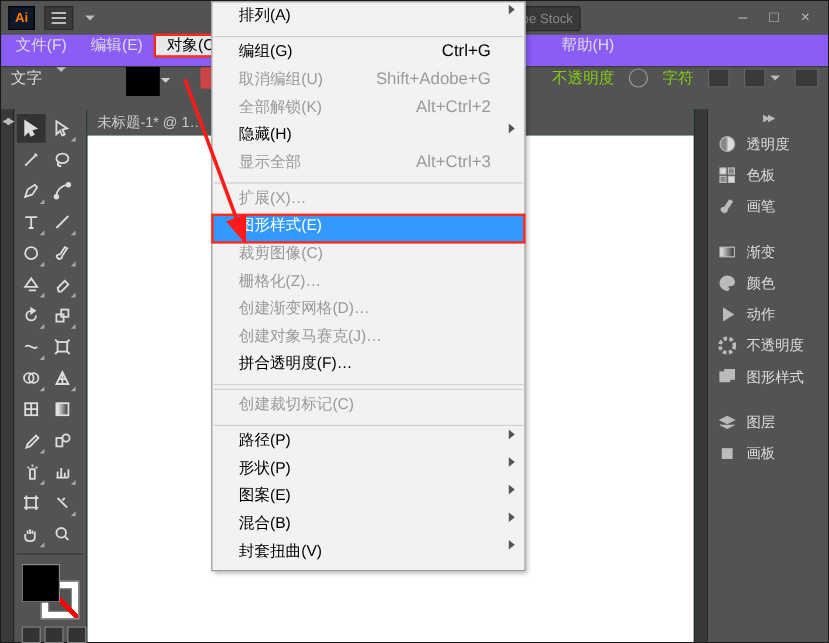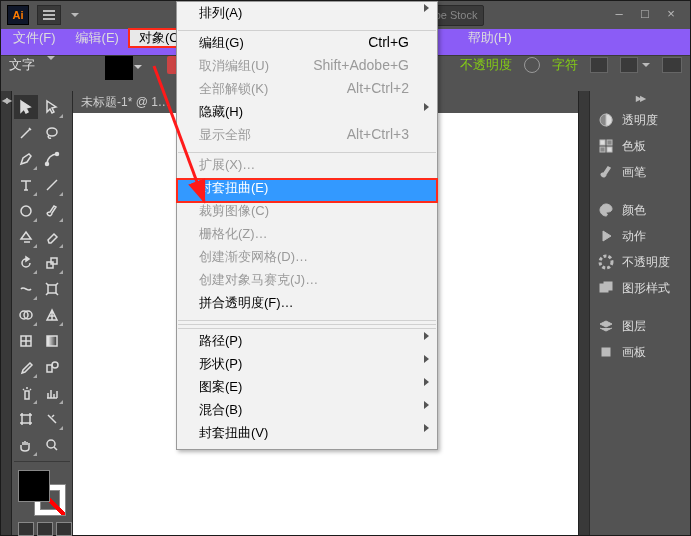--- a/index.html
+++ b/index.html
@@ -364,20 +364,34 @@
           <span class="rp-icon">
             <svg viewBox="0 0 16 16" fill="none" stroke="#bbb" stroke-width="1.5">
               <path d="M4 12c2 2 4 0 4-2l4-6-2-1-4 6c-2 0-4 1-2 3z"></path>
             </svg>
           </span>
           <span>画笔</span>
         </div>
       <div class="rp-gap"></div>
       <div class="rp-item">
           <span class="rp-icon">
+            <svg viewBox="0 0 16 16">
+              <rect x="2" y="4" width="12" height="8" fill="url(#g2)"></rect>
+              <defs>
+                <linearGradient id="g2">
+                  <stop offset="0" stop-color="#eee"></stop>
+                  <stop offset="1" stop-color="#333"></stop>
+                </linearGradient>
+              </defs>
+            </svg>
+          </span>
+          <span>渐变</span>
+        </div>
+      <div class="rp-item">
+          <span class="rp-icon">
             <svg viewBox="0 0 16 16" fill="#bbb">
               <path d="M8 2c3 0 6 2 6 5 0 2-2 3-4 3h-1c-1 0-1 1 0 2 1 0 0 2-1 2-3 0-6-3-6-6s3-6 6-6z"></path>
             </svg>
           </span>
           <span>颜色</span>
         </div>
       <div class="rp-item">
           <span class="rp-icon">
             <svg viewBox="0 0 16 16" fill="#bbb">
               <path d="M5 3l8 5-8 5z"></path>
@@ -447,39 +461,42 @@
       </div>
     <div class="dd-row disabled">
         <span>显示全部</span>
         <span class="short">Alt+Ctrl+3</span>
       </div>
     <div class="dd-sep"></div>
     <div class="dd-row disabled">
         <span>扩展(X)…</span>
       </div>
     <div class="dd-row highlight">
-        <span>封套扭曲(E)</span>
+        <span>图形样式(E)</span>
       </div>
     <div class="dd-row disabled">
         <span>裁剪图像(C)</span>
       </div>
     <div class="dd-row disabled">
         <span>栅格化(Z)…</span>
       </div>
     <div class="dd-row disabled">
         <span>创建渐变网格(D)…</span>
       </div>
     <div class="dd-row disabled">
         <span>创建对象马赛克(J)…</span>
       </div>
     <div class="dd-row">
         <span>拼合透明度(F)…</span>
       </div>
     <div class="dd-sep"></div>
     <div class="dd-sep"></div>
+    <div class="dd-row disabled">
+        <span>创建裁切标记(C)</span>
+      </div>
     <div class="dd-sep"></div>
     <div class="dd-row">
         <span>路径(P)</span>
         <span class="sub"></span>
       </div>
     <div class="dd-row">
         <span>形状(P)</span>
         <span class="sub"></span>
       </div>
     <div class="dd-row">

